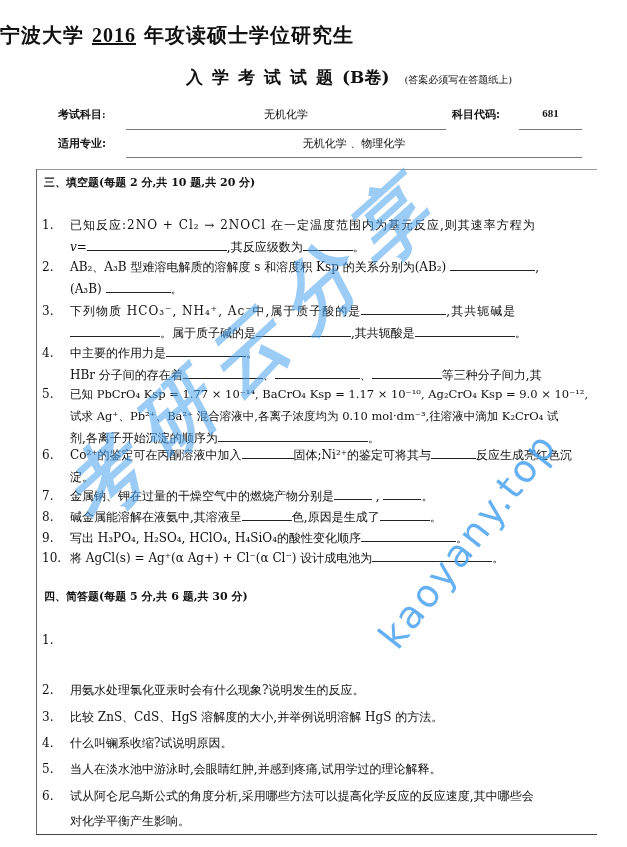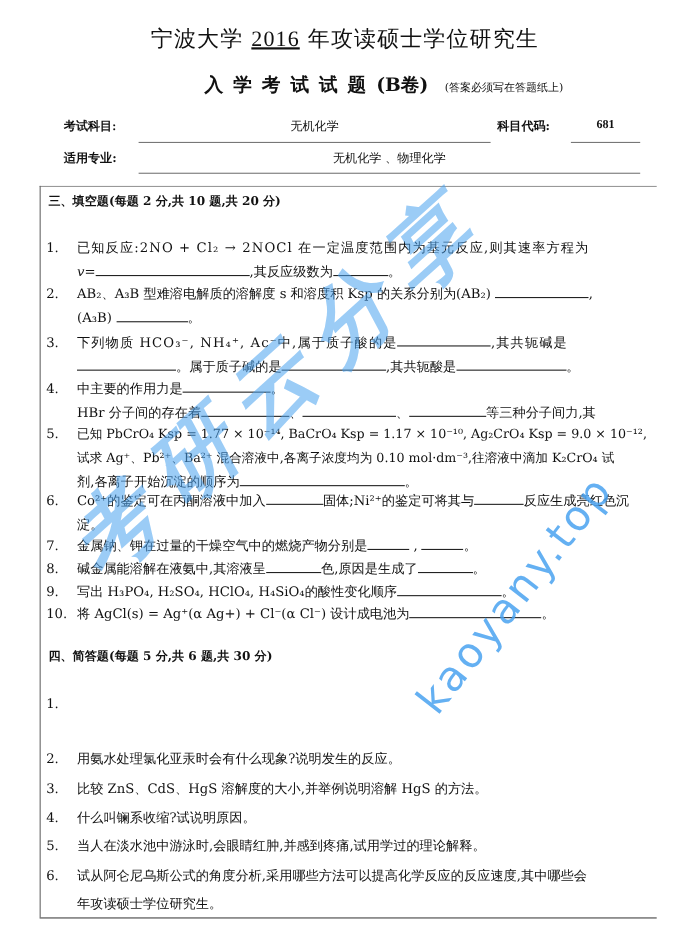--- a/index.html
+++ b/index.html
@@ -1,19 +1,19 @@
 <!DOCTYPE html>
 <html><head>
 <meta charset="utf-8">
 <style>
   html, body { margin:0; padding:0; background:#ffffff; }
   body { width:627px; height:847px; position:relative; overflow:hidden;
          font-family:"DejaVu Serif","Liberation Serif",serif; color:#111; }
-  .title1 { position:absolute; top:22px; left:0; width:627px; text-align:center;
-            font-size:20px; font-weight:normal; letter-spacing:1px; }
+  .title1 { position:absolute; top:22px; left:0; width:627px; text-align:left;
+            font-size:20px; font-weight:bold; letter-spacing:1px; }
   .title1 .year { text-decoration:underline; font-family:"Liberation Serif",serif; }
   .title2 { position:absolute; top:66px; left:186px; font-size:17px; font-weight:bold; letter-spacing:9px; }
   .title2 .paper { letter-spacing:0; }
   .title2 .note { font-size:10px; font-weight:normal; letter-spacing:0; }
   .hdr-label { position:absolute; font-size:11px; font-weight:bold; }
   .hdr-value { position:absolute; font-size:11px; text-align:center; }
   .hdr-line { position:absolute; height:1px; background:#777; }
   .frame-top { position:absolute; left:36px; top:169px; width:561px; height:1px; background:#999; }
   .frame-left { position:absolute; left:36px; top:169px; width:1px; height:665px; background:#666; }
   .frame-bottom { position:absolute; left:36px; top:834px; width:561px; height:1px; background:#444; }
@@ -145,18 +145,18 @@
   <div class="body">什么叫镧系收缩?试说明原因。</div>
 </div>
 <div class="q" style="top:758px;">
   <span class="num">5.</span>
   <div class="body">当人在淡水池中游泳时,会眼睛红肿,并感到疼痛,试用学过的理论解释。</div>
 </div>
 <div class="q" style="top:784px;line-height:25px;">
   <span class="num">6.</span>
   <div class="body">
     <div>试从阿仑尼乌斯公式的角度分析,采用哪些方法可以提高化学反应的反应速度,其中哪些会</div>
-    <div>年攻读硕士学位研究生。</div>
+    <div>对化学平衡产生影响。</div>
   </div>
 </div>
 
 <div class="wm wm-cn">考研云分享</div>
 <div class="wm wm-en">kaoyany.top</div>
 
 </body></html>

